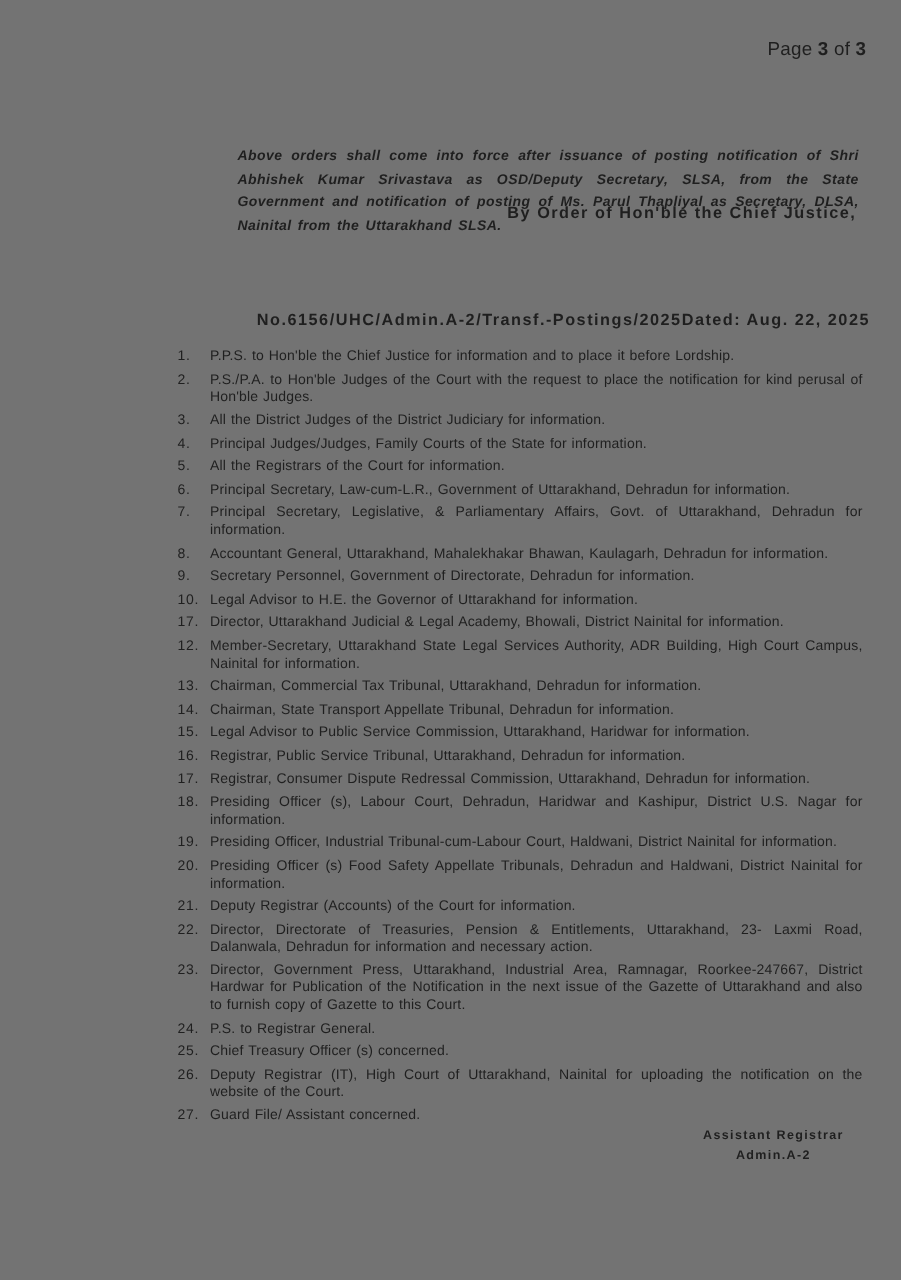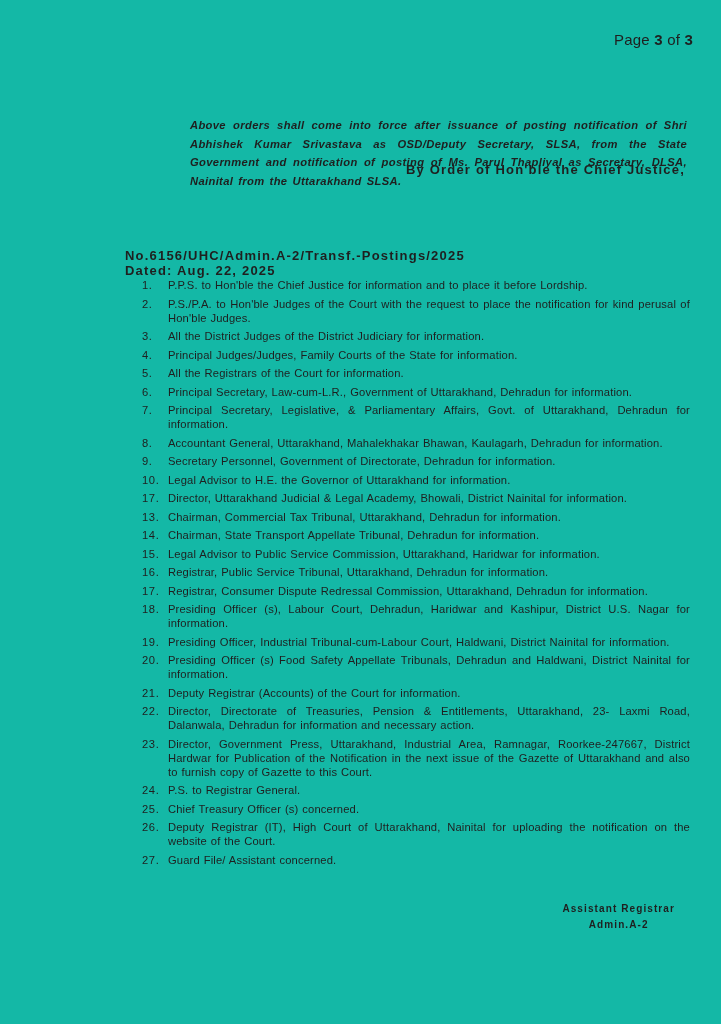--- a/index.html
+++ b/index.html
@@ -1,21 +1,21 @@
 <!DOCTYPE html>
 <html><head>
 <meta charset="utf-8">
 <style>
   html, body { margin: 0; padding: 0; background: #e8e8e8; }
   .page {
     position: relative;
     width: 721px;
     height: 1024px;
     margin: 0 auto;
-    background: #14b8a6;
+    background: #737373;
     font-family: "Liberation Sans", sans-serif;
     color: #1f1f1f;
     overflow: hidden;
   }
   .page-indicator {
     position: absolute;
     top: 31px;
     right: 28px;
     font-size: 15px;
     letter-spacing: 0.2px;
@@ -64,21 +64,20 @@
   .ref-line {
     position: absolute;
     top: 248px;
     left: 125px;
     right: 25px;
     display: flex;
     justify-content: flex-end;
     font-size: 13px;
     font-weight: 700;
     letter-spacing: 1.2px;
-    flex-direction: column;
   }
 
   .dist-list {
     position: absolute;
     top: 278px;
     left: 142px;
     width: 548px;
     font-size: 11.2px;
     line-height: 14px;
     letter-spacing: 0.15px;
@@ -165,20 +164,24 @@
       </div>
     <div class="dist-item">
         <span class="num">10.</span>
         <span class="txt">Legal Advisor to H.E. the Governor of Uttarakhand for information.</span>
       </div>
     <div class="dist-item">
         <span class="num">17.</span>
         <span class="txt">Director, Uttarakhand Judicial &amp; Legal Academy, Bhowali, District Nainital for information.</span>
       </div>
     <div class="dist-item">
+        <span class="num">12.</span>
+        <span class="txt">Member-Secretary, Uttarakhand State Legal Services Authority, ADR Building, High Court Campus, Nainital for information.</span>
+      </div>
+    <div class="dist-item">
         <span class="num">13.</span>
         <span class="txt">Chairman, Commercial Tax Tribunal, Uttarakhand, Dehradun for information.</span>
       </div>
     <div class="dist-item">
         <span class="num">14.</span>
         <span class="txt">Chairman, State Transport Appellate Tribunal, Dehradun for information.</span>
       </div>
     <div class="dist-item">
         <span class="num">15.</span>
         <span class="txt">Legal Advisor to Public Service Commission, Uttarakhand, Haridwar for information.</span>

